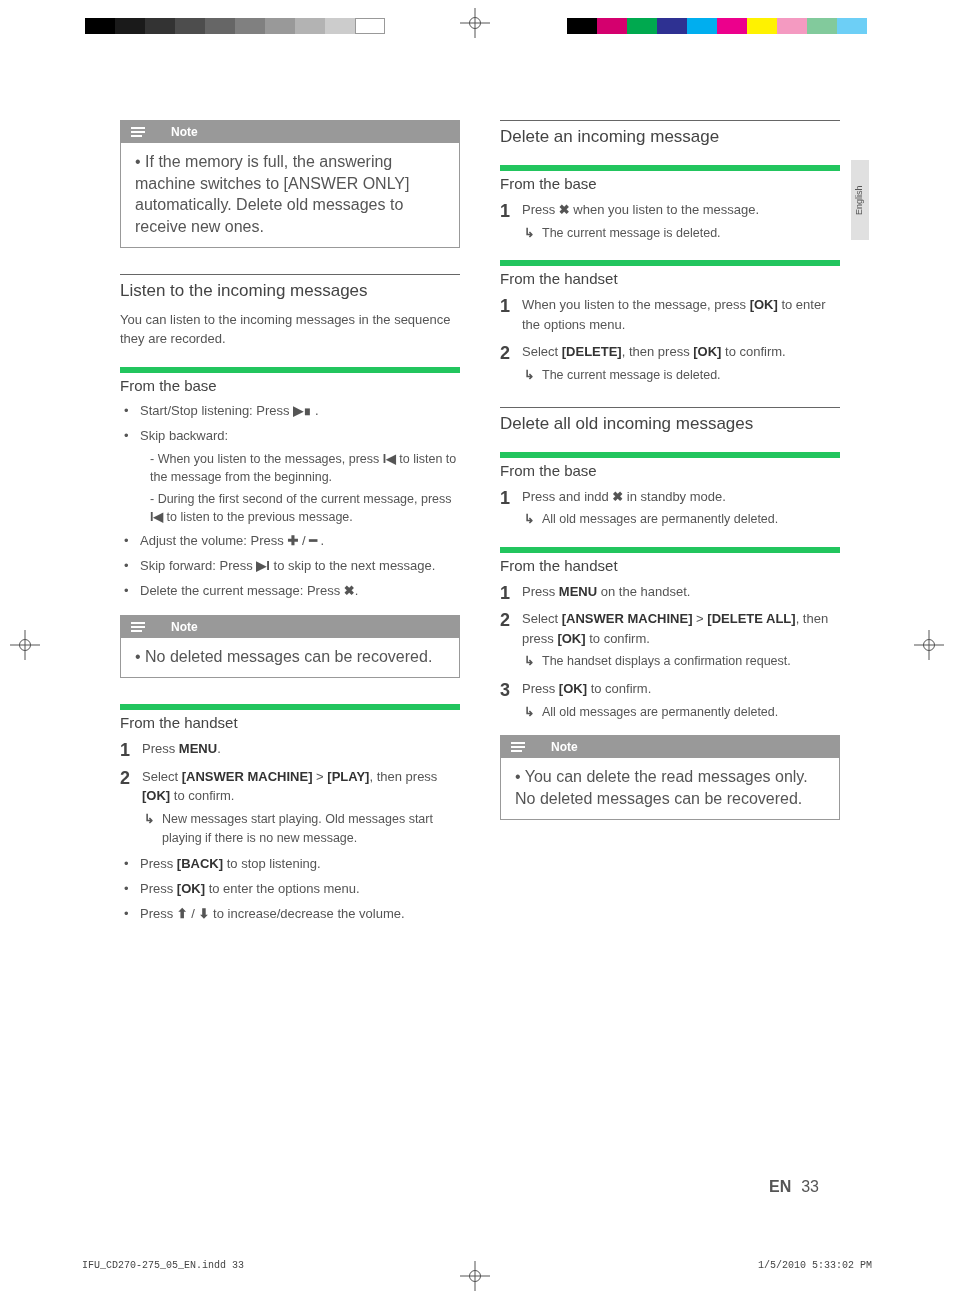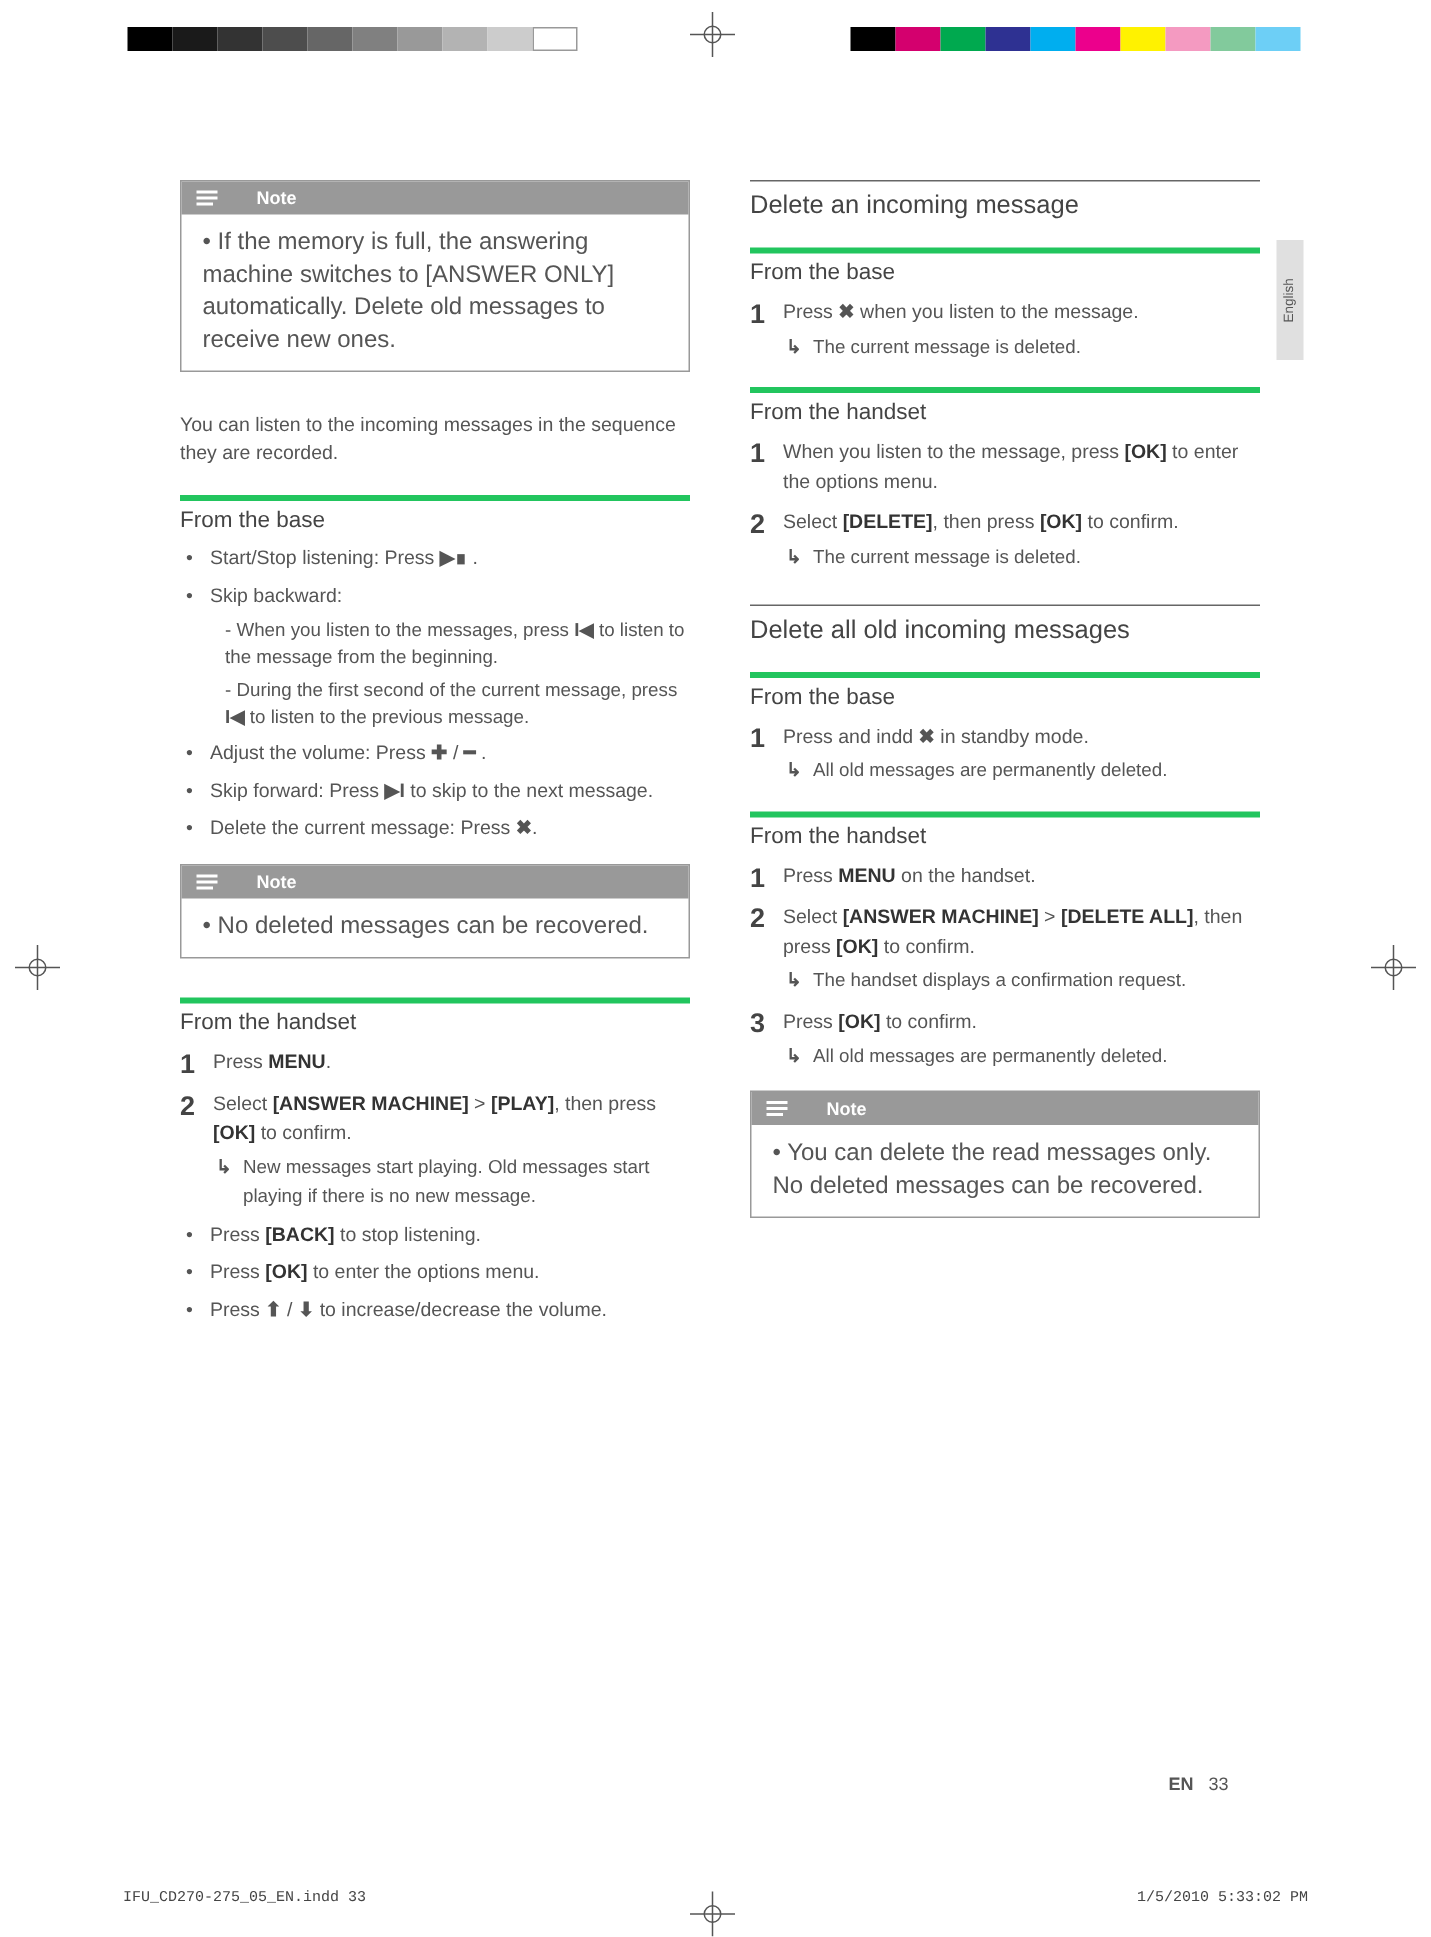--- a/index.html
+++ b/index.html
@@ -73,41 +73,41 @@
   .note-body li::before { content:"• "; }
   .h-section {
     border-top: 1px solid #666;
     padding-top: 6px;
     margin-top: 22px;
     margin-bottom: 10px;
     font-size: 17px;
     color: #444;
   }
   .h-sub {
-    border-top: 4px solid #22c55e;
+    border-top: 6px solid #22c55e;
     padding-top: 4px;
     margin-top: 18px;
     margin-bottom: 8px;
     font-size: 15px;
     color: #444;
   }
   p.body { color:#555; line-height:1.45; margin-bottom:8px; }
   ul.bullets { list-style:none; padding-left: 20px; }
   ul.bullets > li { position:relative; margin-bottom:6px; color:#555; line-height:1.45; }
   ul.bullets > li::before { content:"•"; position:absolute; left:-16px; }
   ul.sub { list-style:none; padding-left:10px; margin-top:4px;}
   ul.sub li { font-size:12.5px; margin-bottom:4px; }
   ol.steps { list-style:none; padding-left: 22px; }
   ol.steps > li { position:relative; margin-bottom:8px; color:#555; line-height:1.5; }
   ol.steps > li .num { position:absolute; left:-22px; top:-2px; font-size:18px; font-weight:bold; color:#444; }
   .result { padding-left: 20px; position: relative; margin-top:4px; font-size:12.5px;}
   .result::before { content:"↳"; position:absolute; left:2px; top:0; color:#555; font-weight:bold;}
   .ico { font-family: Arial; font-weight:bold; }
   b.ui { font-weight: bold; color:#333; }
-  .footer-pg { position:absolute; bottom:95px; right:135px; font-size:12px; color:#555; }
+  .footer-pg { position:absolute; bottom:95px; right:135px; font-size:16px; color:#555; }
   .footer-pg .en { margin-right:10px; font-weight:bold; }
   .footer-file { position:absolute; bottom:20px; left:82px; font-size:10px; font-family: "Courier New", monospace; color:#444;}
   .footer-date { position:absolute; bottom:20px; right:82px; font-size:10px; font-family: "Courier New", monospace; color:#444;}
 </style>
 </head>
 <body>
 
 <div class="registration-bars">
   <div class="greybar">
     <div style="background:#000"></div>
@@ -162,20 +162,21 @@
           </span>
           <b>Note</b>
         </div>
       <div class="note-body">
           <ul>
             <li>If the memory is full, the answering machine switches to [ANSWER ONLY] automatically. Delete old messages to receive new ones.</li>
           </ul>
         </div>
     </div>
 
+    <div class="h-section">Listen to the incoming messages</div>
     <p class="body">You can listen to the incoming messages in the sequence they are recorded.</p>
 
     <div class="h-sub">From the base</div>
     <ul class="bullets">
       <li><span>Start/Stop listening: Press </span><span class="ico">▶∎</span><span> .</span></li>
       <li><span>Skip backward:</span>
         <ul class="sub">
           <li><span>- When you listen to the messages, press </span><span class="ico">I◀</span><span> to listen to the message from the beginning.</span></li>
           <li><span>- During the first second of the current message, press </span><span class="ico">I◀</span><span> to listen to the previous message.</span></li>
         </ul>

